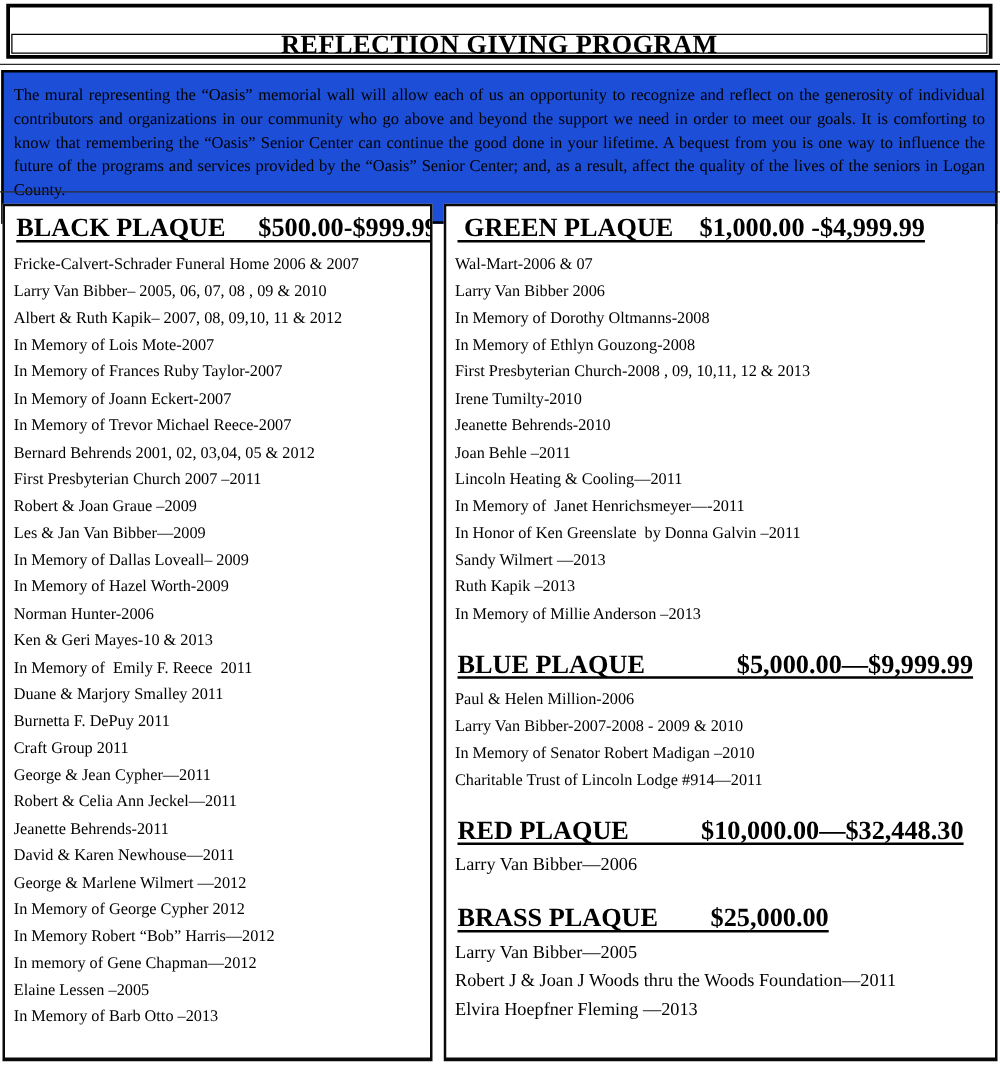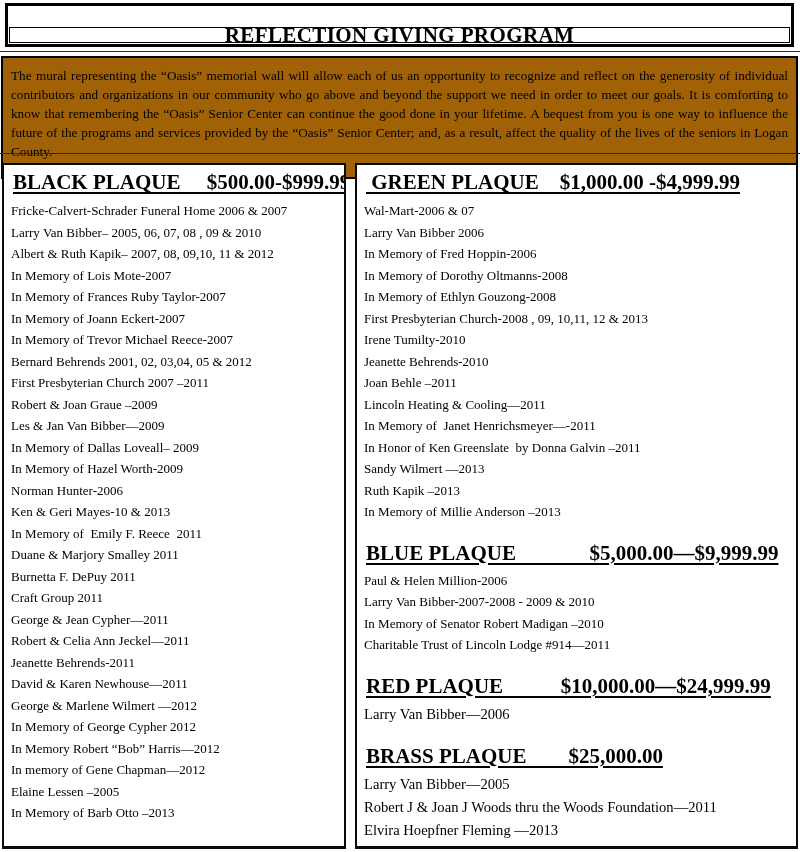--- a/index.html
+++ b/index.html
@@ -23,21 +23,21 @@
     white-space:pre;
   }
   .rule {
     position:absolute; left:0; width:800px; height:0;
     border-top:1px solid #2b2b2b;
   }
   .rule-top { top:51px; }
   .rule-mid { top:153px; }
   .intro-box {
     position:absolute; left:1px; top:56px; width:797px; height:123px;
-    border:2px solid #000; box-sizing:border-box; background:#a16207;
+    border:2px solid #000; box-sizing:border-box; background:#1d4ed8;
     padding:8px 8px 6px 8px;
   }
   .intro-box p {
     margin:0; font-size:13.2px; line-height:19px; text-align:justify;
   }
   .col {
     position:absolute; top:163px; bottom:3px; box-sizing:border-box;
     border:2px solid #0a0a0a; border-bottom-width:3px; background:#fff;
     overflow:hidden;
   }
@@ -108,21 +108,20 @@
   </section>
 </div>
 
 <div class="col col-right">
   <section>
     <h2 class="plaque-heading"> GREEN PLAQUE    $1,000.00 -$4,999.99</h2>
     <ul class="donor-list">
 
     <li class="donor">Wal-Mart-2006 &amp; 07</li>
         <li class="donor">Larry Van Bibber 2006</li>
-        <li class="donor">In Memory of Fred Hoppin-2006</li>
         <li class="donor">In Memory of Dorothy Oltmanns-2008</li>
         <li class="donor">In Memory of Ethlyn Gouzong-2008</li>
         <li class="donor">First Presbyterian Church-2008 , 09, 10,11, 12 &amp; 2013</li>
         <li class="donor">Irene Tumilty-2010</li>
         <li class="donor">Jeanette Behrends-2010</li>
         <li class="donor">Joan Behle –2011</li>
         <li class="donor">Lincoln Heating &amp; Cooling—2011</li>
         <li class="donor">In Memory of  Janet Henrichsmeyer—-2011</li>
         <li class="donor">In Honor of Ken Greenslate  by Donna Galvin –2011</li>
         <li class="donor">Sandy Wilmert —2013</li>
@@ -134,21 +133,21 @@
     <h2 class="plaque-heading sub">BLUE PLAQUE              $5,000.00—$9,999.99</h2>
     <ul class="donor-list">
 
     <li class="donor">Paul &amp; Helen Million-2006</li>
         <li class="donor">Larry Van Bibber-2007-2008 - 2009 &amp; 2010</li>
         <li class="donor">In Memory of Senator Robert Madigan –2010</li>
         <li class="donor">Charitable Trust of Lincoln Lodge #914—2011</li>
       </ul>
   </section>
   <section>
-    <h2 class="plaque-heading sub">RED PLAQUE           $10,000.00—$24,999.99</h2>
+    <h2 class="plaque-heading sub">RED PLAQUE           $10,000.00—$32,448.30</h2>
     <ul class="donor-list large">
 
     <li class="donor">Larry Van Bibber—2006</li>
       </ul>
   </section>
   <section>
     <h2 class="plaque-heading sub">BRASS PLAQUE        $25,000.00</h2>
     <ul class="donor-list large">
 
     <li class="donor">Larry Van Bibber—2005</li>

